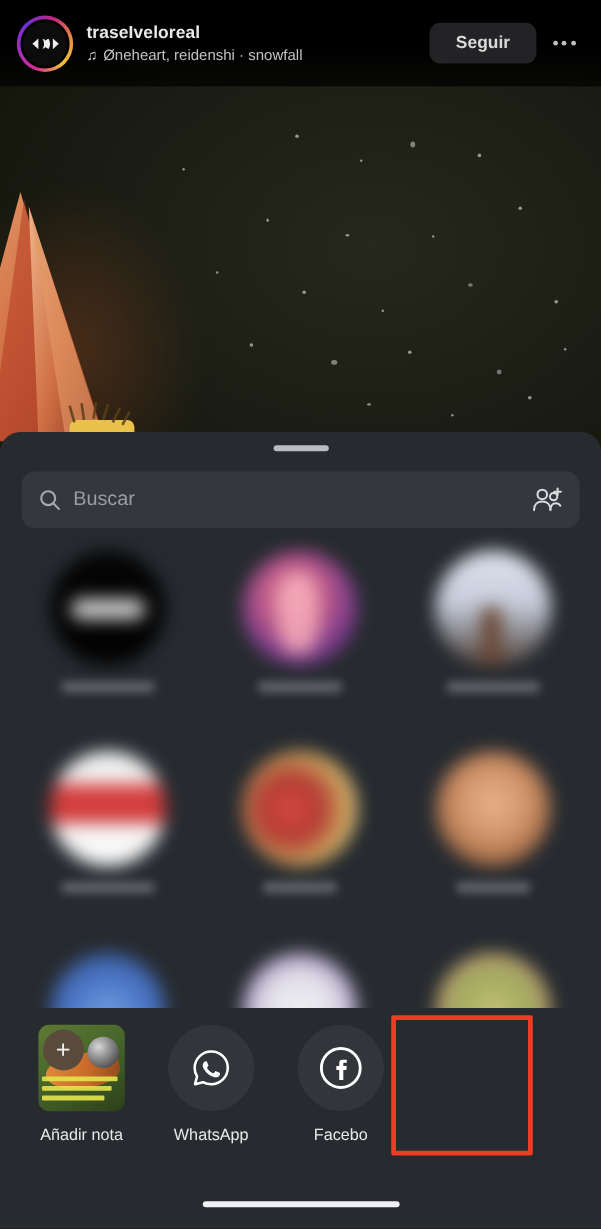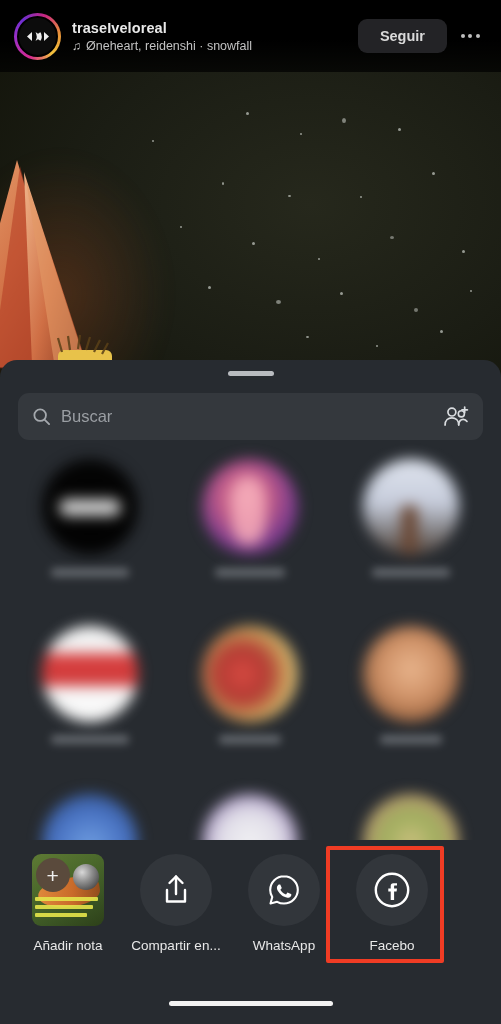--- a/index.html
+++ b/index.html
@@ -354,30 +354,20 @@
           <div class="nt-caption">
             <span></span>
               <span></span>
               <span></span>
           </div>
           <div class="nt-plus">+</div>
         </div>
         <div class="lbl">Añadir nota</div>
       </div>
 
-      <div class="act">
-        <div class="circ">
-          <svg width="34" height="34" viewBox="0 0 34 34">
-            <path d="M17 3.5 L17 21" stroke="#fff" stroke-width="2.4" stroke-linecap="round" fill="none"></path>
-            <path d="M10.5 10 L17 3.5 L23.5 10" stroke="#fff" stroke-width="2.4" stroke-linecap="round" stroke-linejoin="round" fill="none"></path>
-            <path d="M8 17 L8 28.5 L26 28.5 L26 17" stroke="#fff" stroke-width="2.4" stroke-linecap="round" stroke-linejoin="round" fill="none"></path>
-          </svg>
-        </div>
-        <div class="lbl">Compartir en...</div>
-      </div>
 
       <div class="act">
         <div class="circ">
           <svg width="36" height="36" viewBox="0 0 36 36">
             <path d="M18 4.2 C10.4 4.2 4.2 10.4 4.2 18 C4.2 20.6 4.95 23 6.25 25.05 L4.5 31.5 L11.15 29.8 C13.1 30.9 15.45 31.5 18 31.5 C25.6 31.5 31.8 25.3 31.8 17.7 C31.8 10.2 25.6 4.2 18 4.2 Z" fill="none" stroke="#fff" stroke-width="2.1" stroke-linejoin="round"></path>
             <path d="M13.4 12.4 C13.0 12.4 12.5 12.55 12.15 12.95 C11.8 13.35 10.9 14.2 10.9 15.9 C10.9 17.6 12.18 19.25 12.36 19.48 C12.54 19.72 14.8 23.4 18.4 24.82 C21.4 26.0 22.0 25.77 22.65 25.7 C23.3 25.64 24.76 24.84 25.06 23.98 C25.36 23.12 25.36 22.4 25.27 22.24 C25.18 22.1 24.94 22.0 24.58 21.82 C24.22 21.64 22.46 20.78 22.13 20.66 C21.8 20.54 21.56 20.48 21.32 20.84 C21.08 21.2 20.4 22.0 20.2 22.24 C20.0 22.48 19.8 22.5 19.44 22.32 C19.08 22.14 17.93 21.77 16.56 20.55 C15.5 19.6 14.78 18.43 14.58 18.07 C14.38 17.71 14.56 17.52 14.74 17.34 C14.9 17.18 15.1 16.92 15.28 16.72 C15.46 16.52 15.52 16.38 15.64 16.14 C15.76 15.9 15.7 15.7 15.61 15.52 C15.52 15.34 14.8 13.63 14.5 12.93 C14.22 12.26 13.93 12.4 13.72 12.4 Z" fill="#fff"></path>
           </svg>
         </div>
         <div class="lbl">WhatsApp</div>
       </div>

